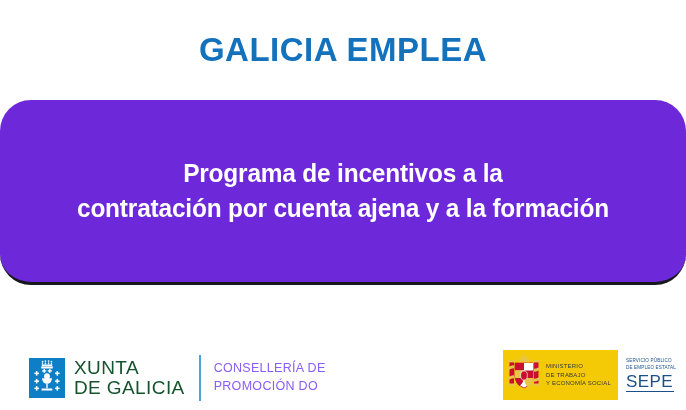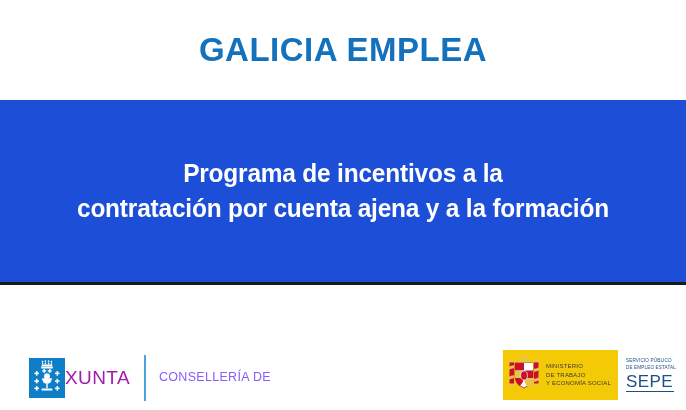--- a/index.html
+++ b/index.html
@@ -37,26 +37,27 @@
     white-space: nowrap;
   }
 
   
   .banner {
     position: absolute;
     left: 0;
     top: 100px;
     width: 686px;
     height: 185px;
-    background: #1d4ed8;
+    background: #6d28d9;
     border-bottom: 3px solid #17181c;
     box-sizing: border-box;
     display: flex;
     align-items: center;
     justify-content: center;
+    border-radius: 31px;
   }
   .banner-text {
     text-align: center;
     color: #ffffff;
     font-family: "Liberation Sans Narrow", "Liberation Sans", sans-serif;
     font-size: 26px;
     font-weight: bold;
     line-height: 1.34;
     letter-spacing: -0.2px;
     transform: scaleX(0.94);
@@ -83,21 +84,22 @@
     align-items: center;
   }
   .xunta-emblem {
     width: 36px;
     height: 40px;
     background: #0e7fc6;
     position: relative;
     flex: none;
   }
   .xunta-wordmark {
-    color: #a21caf;
+    margin-left: 9px;
+    color: #14532d;
     font-family: "Liberation Sans", sans-serif;
     font-size: 19px;
     font-weight: normal;
     line-height: 1.06;
     letter-spacing: 0.4px;
     white-space: nowrap;
   }
   .xunta-divider {
     width: 2px;
     height: 46px;
@@ -250,26 +252,28 @@
           <g>
             <rect x="18.8" y="12.2" width="4.0" height="1.4"></rect>
             <rect x="20.1" y="10.9" width="1.4" height="4.0"></rect>
           </g>
         </g>
       </svg>
     </div>
 
     <div class="xunta-wordmark">
       <div>XUNTA</div>
+      <div>DE GALICIA</div>
     </div>
 
     <div class="xunta-divider"></div>
 
     <div class="conselleria">
       <span>CONSELLERÍA DE</span>
+      <span>PROMOCIÓN DO</span>
     </div>
   </div>
 
   <div class="gov-block">
 
     <div class="ministerio">
       <div>
         <svg width="34" height="40" viewBox="0 0 34 40" aria-hidden="true">
 
           <g>

